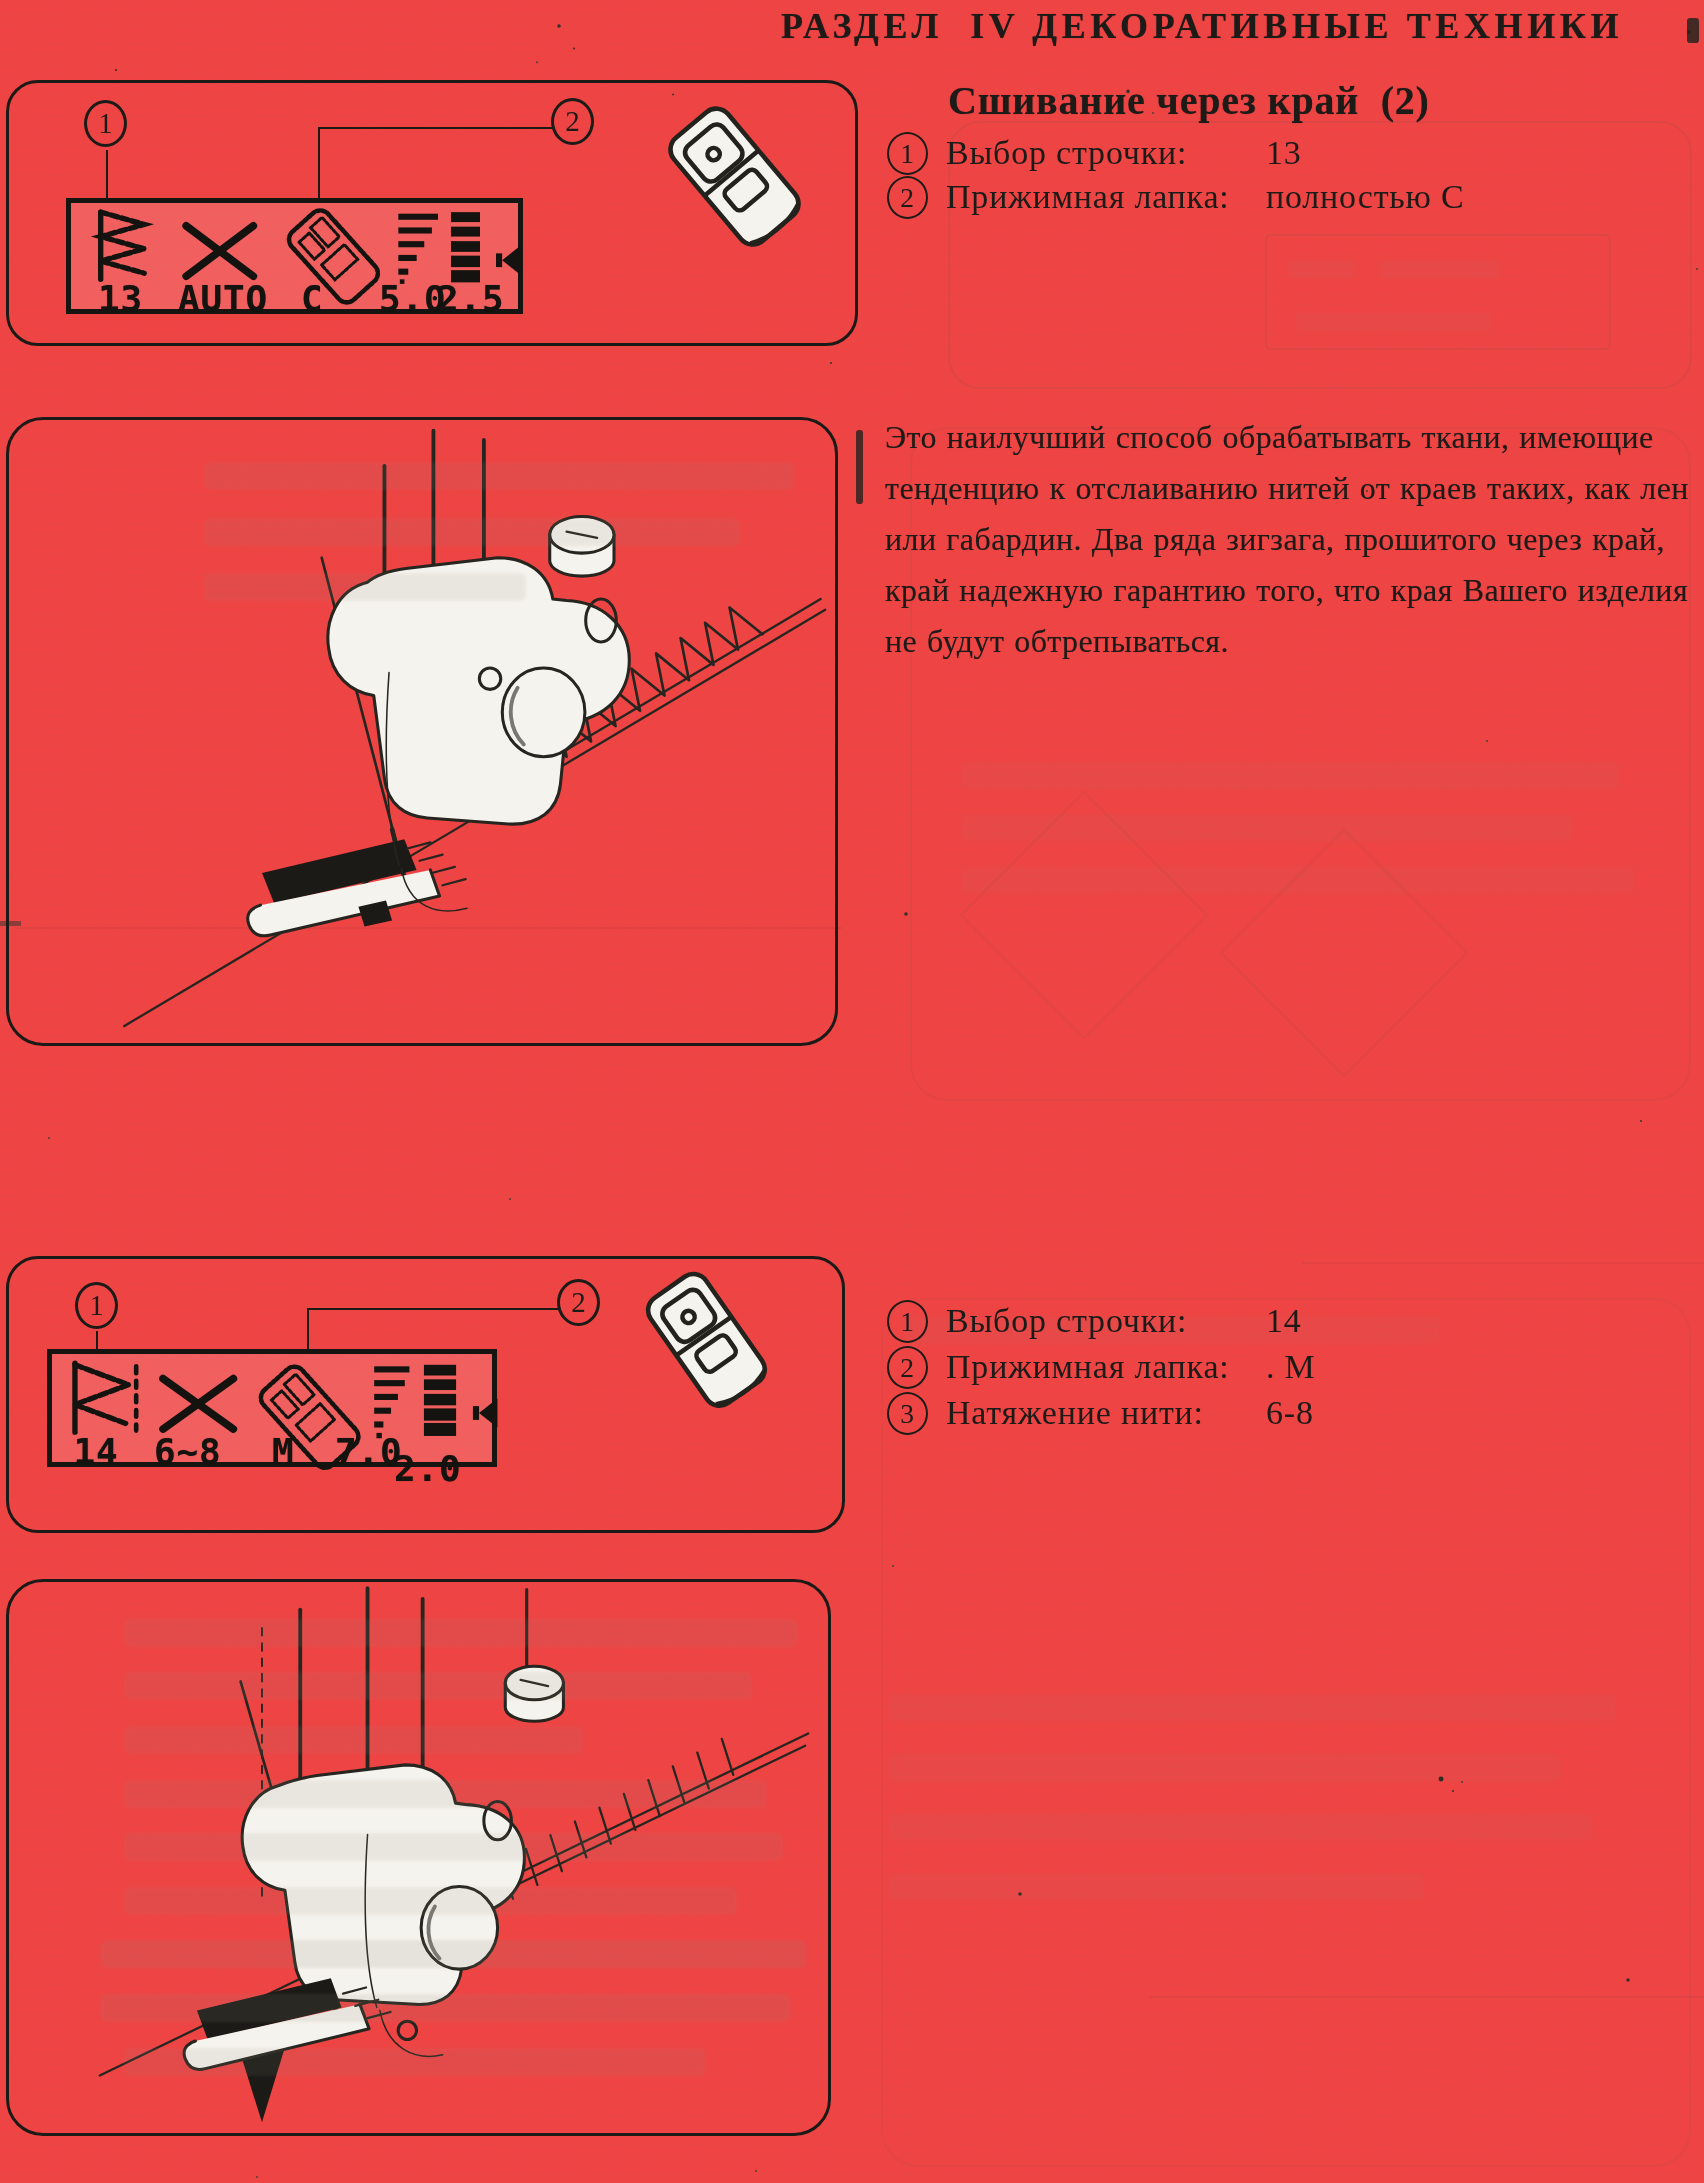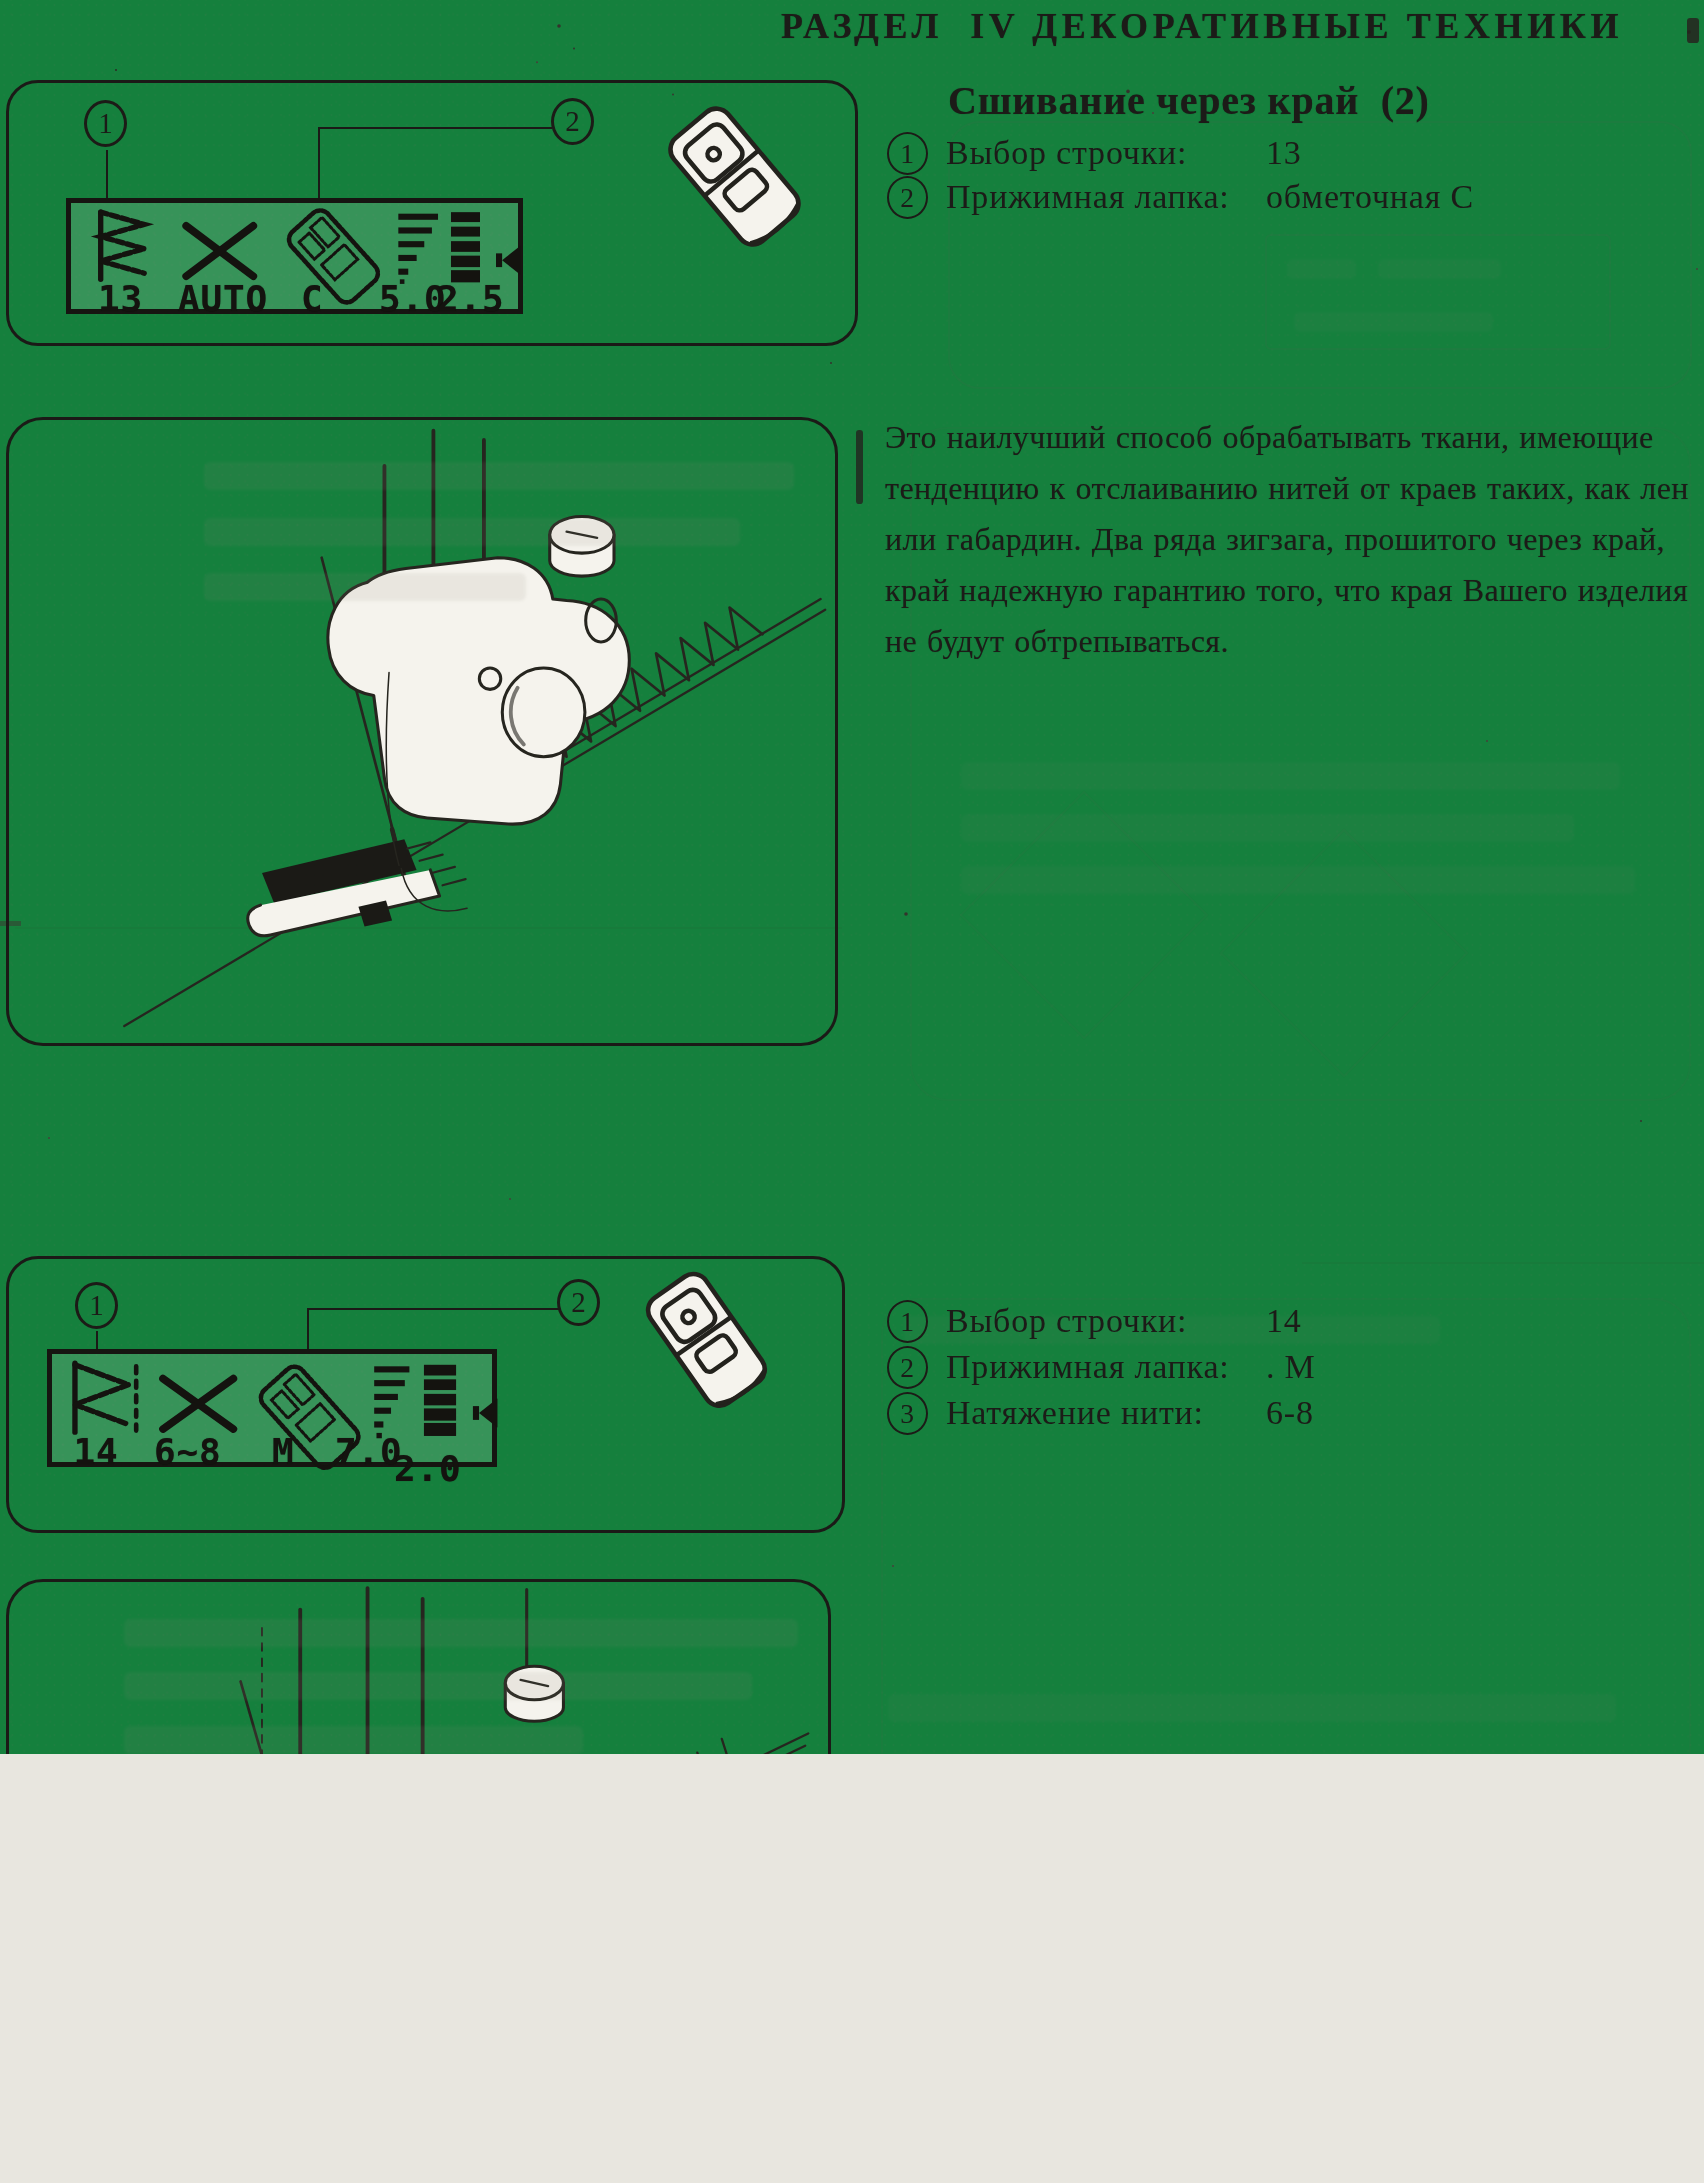--- a/index.html
+++ b/index.html
@@ -1,18 +1,18 @@
 <!DOCTYPE html>
 <html style="font-size:12.3px"><head>
 <meta charset="utf-8">
 <style>
   html,body{margin:0;padding:0;background:#e8e6df;}
   .page{
-    position:relative;width:1705px;height:1754px;overflow:hidden;
-    background:#15803d;
+    position:relative;width:1705px;height:2183px;overflow:hidden;
+    background:#ef4444;
     font-family:"Liberation Serif", serif;color:#1c1b18;padding-left:20px;
   }
   .page::before{ 
     content:"";position:absolute;inset:0;pointer-events:none;
     background-image:radial-gradient(rgba(120,115,100,.10) 0.8px, transparent 1.1px),
                      radial-gradient(rgba(120,115,100,.07) 0.8px, transparent 1.2px);
     background-size:8.4px 10px, 13px 14.6px;background-position:0 0, 4.6px 6.9px;
   }
   [data-name]{box-sizing:border-box;}
   svg{overflow:visible;display:block;}
@@ -155,21 +155,21 @@
   <h2 class="sec-heading" style="left:948px;top:77px;" data-name="section-heading-1">Сшивание через край  (2)</h2>
 
   <div class="spec-row" style="left:882px;top:132px;" data-name="spec-row-stitch-select">
     <span class="co sm" style="left:4.6px;top:0;" data-name="item-number-badge">1</span>
     <span class="lbl" data-name="spec-label">Выбор строчки:</span>
     <span class="val" data-name="spec-value">13</span>
   </div>
   <div class="spec-row" style="left:882px;top:176px;" data-name="spec-row-presser-foot">
     <span class="co sm" style="left:4.6px;top:0;" data-name="item-number-badge">2</span>
     <span class="lbl" data-name="spec-label">Прижимная лапка:</span>
-    <span class="val" data-name="spec-value">обметочная С</span>
+    <span class="val" data-name="spec-value">полностью С</span>
   </div>
 
   <p class="para" style="left:885px;top:412px;" data-name="body-paragraph-1">Это наилучший способ обрабатывать ткани, имеющие тенденцию к отслаиванию нитей от краев таких, как лен или габардин. Два ряда зигзага, прошитого через край, край надежную гарантию того, что края Вашего изделия не будут обтрепываться.</p>
 
   <section class="figbox" style="left:6.1px;top:417px;width:832px;height:629px;border-radius:37px;" data-name="figure-box-illustration-zigzag">
     <div class="gb" style="left:195px;top:42px;width:590px;" data-name="bleedthrough-bar"></div>
     <div class="gb" style="left:195px;top:98px;width:536px;" data-name="bleedthrough-bar"></div>
     <div class="gb" style="left:195px;top:153px;width:322px;" data-name="bleedthrough-bar"></div>
     <svg width="832" height="629" viewBox="0 0 1086 822" data-name="sewing-illustration-overcast-foot">
       <g fill="none" stroke="#26251f" stroke-width="4" stroke-linecap="round" stroke-linejoin="round">

